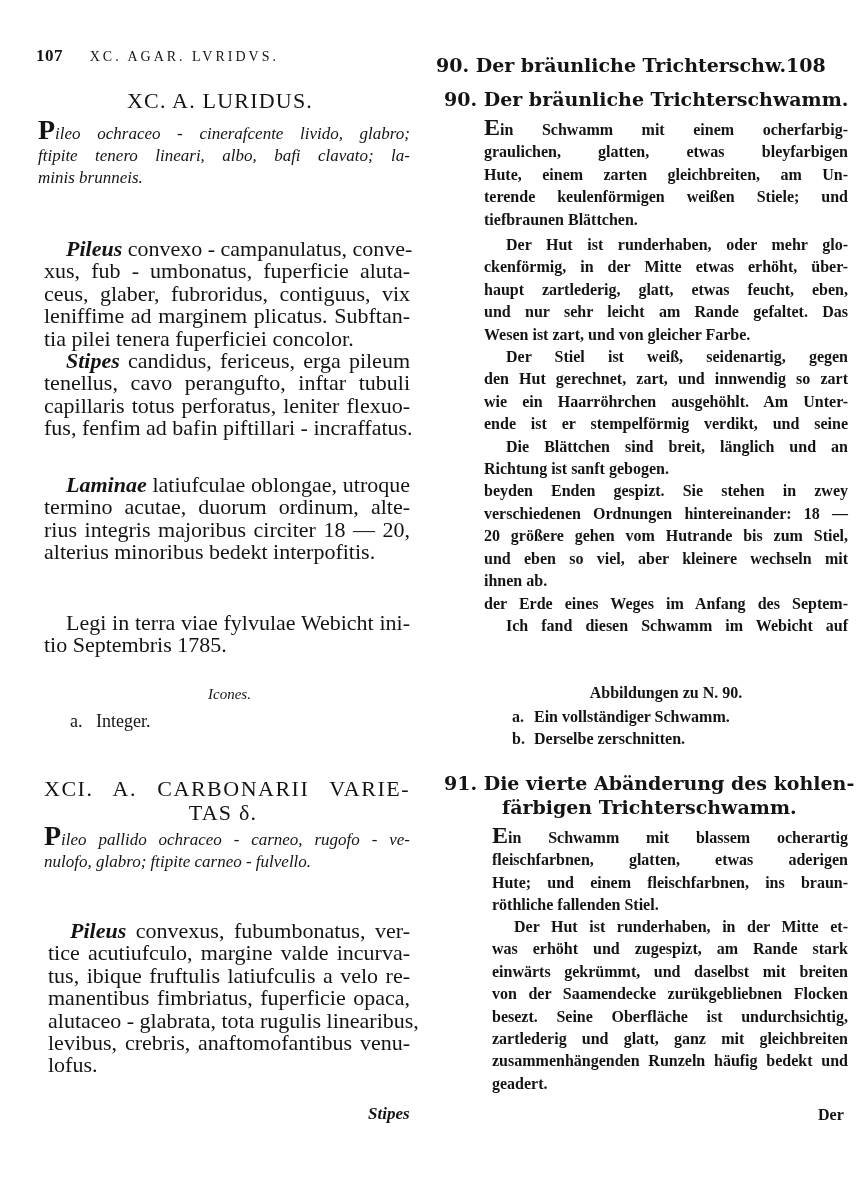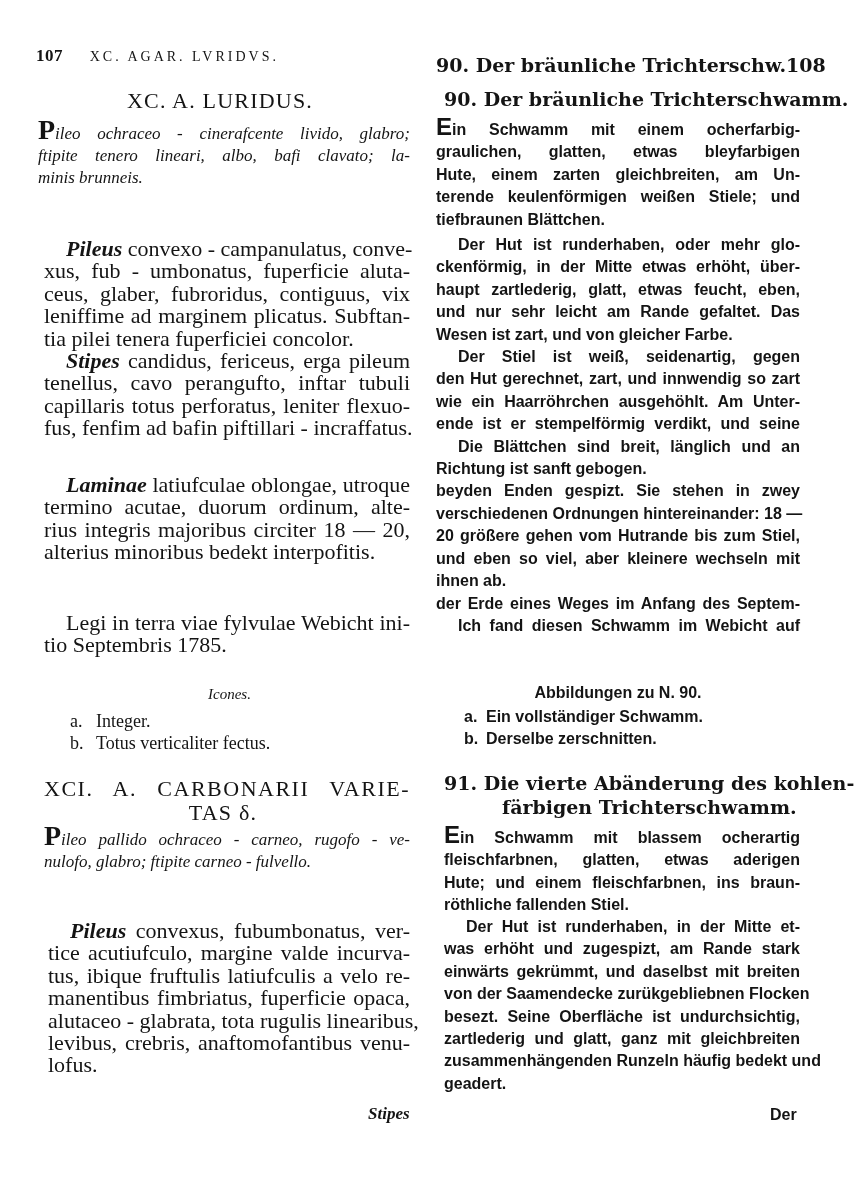--- a/index.html
+++ b/index.html
@@ -12,21 +12,21 @@
   .runhead .num { font-weight: bold; }
   .runhead .caps { letter-spacing: 3px; font-size: 14px; margin-left: 22px; }
   .title { font-size: 22px; letter-spacing: 1.2px; text-align: center; white-space: nowrap; }
   .diag { font-style: italic; font-size: 17px; line-height: 22px; text-align: justify; }
   .diag .initial { font-style: normal; font-weight: bold; font-size: 28px; line-height: 20px; }
   .para { font-size: 22px; line-height: 22.4px; text-align: justify; }
   .para .lead { font-style: italic; font-weight: bold; }
   .line { display: block; white-space: nowrap; text-align: justify; text-align-last: justify; }
   .line.last { text-align-last: left; }
   .center { text-align: center; }
-  .frak { font-family: Liberation Sans, sans-serif; font-weight: bold; font-size: 16px; line-height: 22.4px; }
+  .frak { font-family: Liberation Serif, serif; font-weight: bold; font-size: 16px; line-height: 22.4px; margin-left: 48px; }
   .frak .big { font-size: 24px; }
   .frak-title { font-family: "DejaVu Serif", serif; font-weight: bold; font-size: 19px; white-space: nowrap; }
   .icones-label { font-style: italic; font-size: 15px; }
   .list-item { font-size: 18px; line-height: 22px; white-space: nowrap; }
   .catch { font-style: italic; font-weight: bold; font-size: 17px; }
 </style>
 </head>
 <body>
 
 <div class="page left">
@@ -63,21 +63,20 @@
   </div>
 
   <div class="abs para" style="left:44px; width:366px; top:612px;">
     <span class="line" style="padding-left:22px;">Legi in terra viae fylvulae Webicht ini-</span>
     <span class="line last">tio Septembris 1785.</span>
   </div>
 
   <div class="abs icones-label" style="left:208px; top:686px;">Icones.</div>
   <div class="abs" style="left:70px; top:710px;">
     <div class="list-item"><span style="display:inline-block;width:26px;">a.</span><span>Integer.</span></div>
-    <div class="list-item"><span style="display:inline-block;width:26px;">b.</span><span>Totus verticaliter fectus.</span></div>
   </div>
 
   <div class="abs title" style="left:44px; width:366px; top:776px; text-align:justify; text-align-last:justify; letter-spacing:1.5px;">XCI. A. CARBONARII VARIE-</div>
   <div class="abs title" style="left:40px; width:366px; top:800px;">TAS δ.</div>
 
   <div class="abs diag" style="left:44px; width:366px; top:826px;">
     <span class="line"><span class="initial">P</span><span>ileo pallido ochraceo - carneo, rugofo - ve-</span></span>
     <span class="line last">nulofo, glabro; ftipite carneo - fulvello.</span>
   </div>
 

